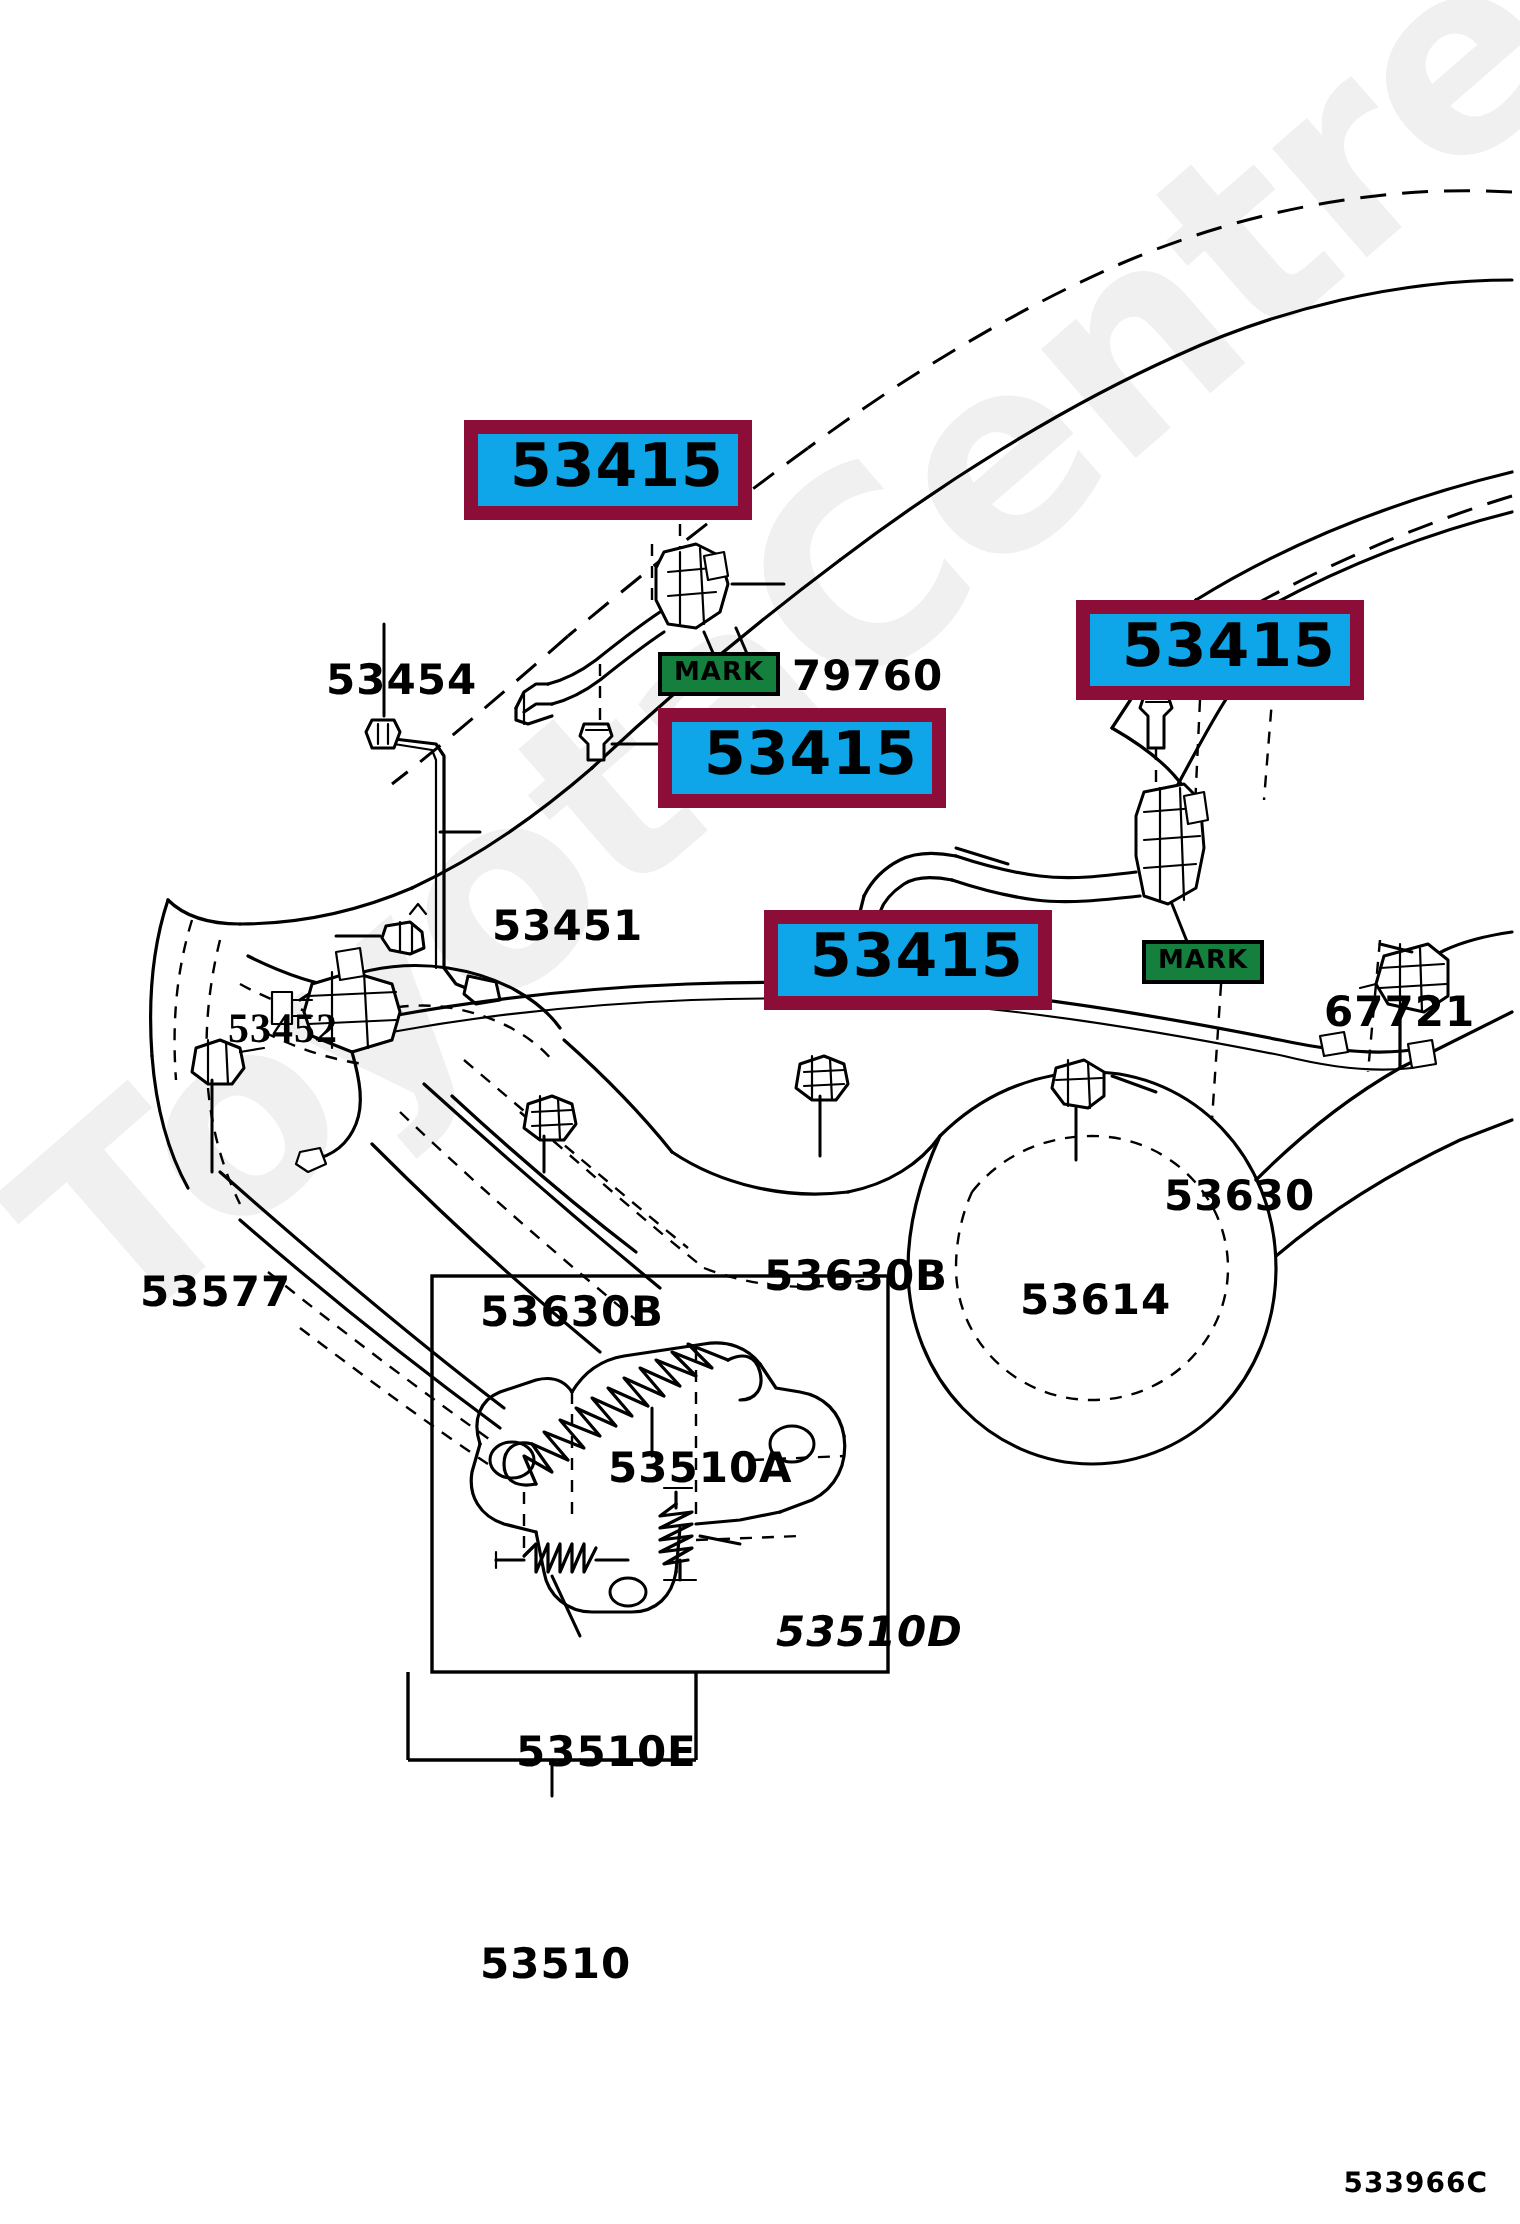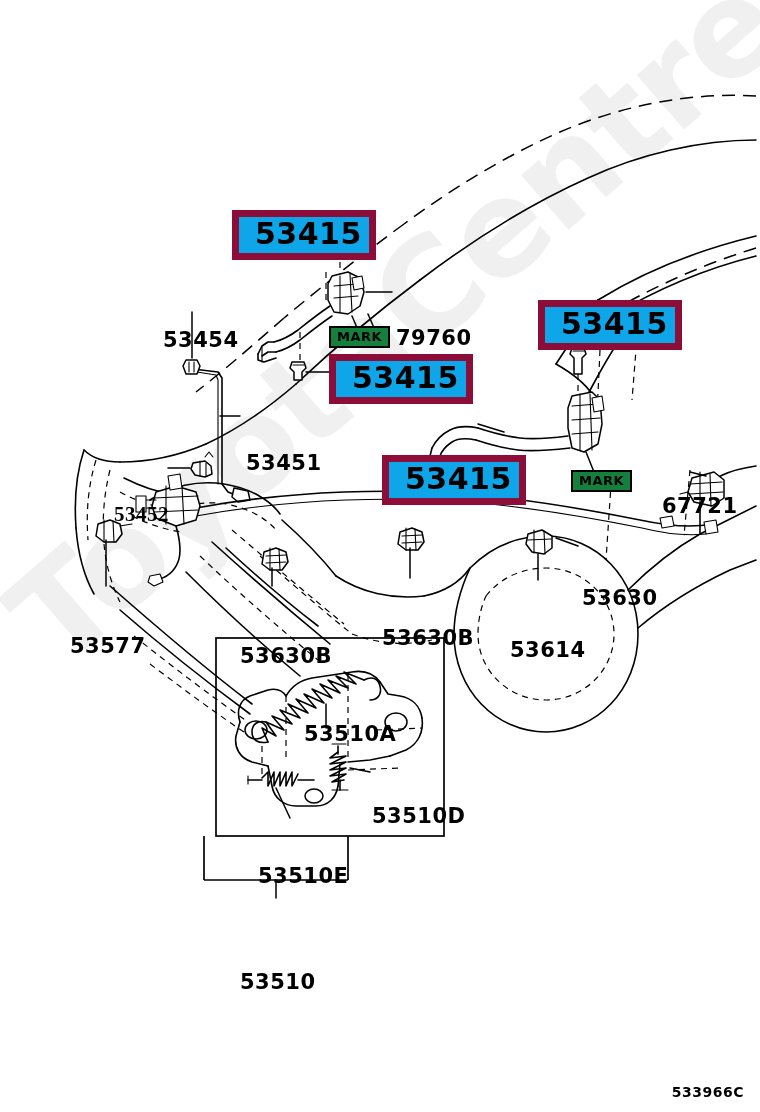--- a/index.html
+++ b/index.html
@@ -455,21 +455,21 @@
   <div class="label" style="left:240px; top:598px;">53630B</div>
 
   <div class="label" style="left:382px; top:580px;">53630B</div>
 
   <div class="label" style="left:510px; top:592px;">53614</div>
 
   <div class="label" style="left:582px; top:540px;">53630</div>
 
   <div class="label" style="left:304px; top:676px;">53510A</div>
 
-  <div class="label" style="left:372px; top:758px;">53510D</div>
+  <div class="label" style="left:388px; top:758px;font-style:italic;">53510D</div>
 
   <div class="label" style="left:258px; top:818px;">53510E</div>
 
   <div class="label" style="left:240px; top:924px;">53510</div>
 
   <div class="hl" style="left:232px; top:210px;">53415</div>
 
   <div class="hl" style="left:329px; top:354px;">53415</div>
 
   <div class="hl" style="left:538px; top:300px;">53415</div>

